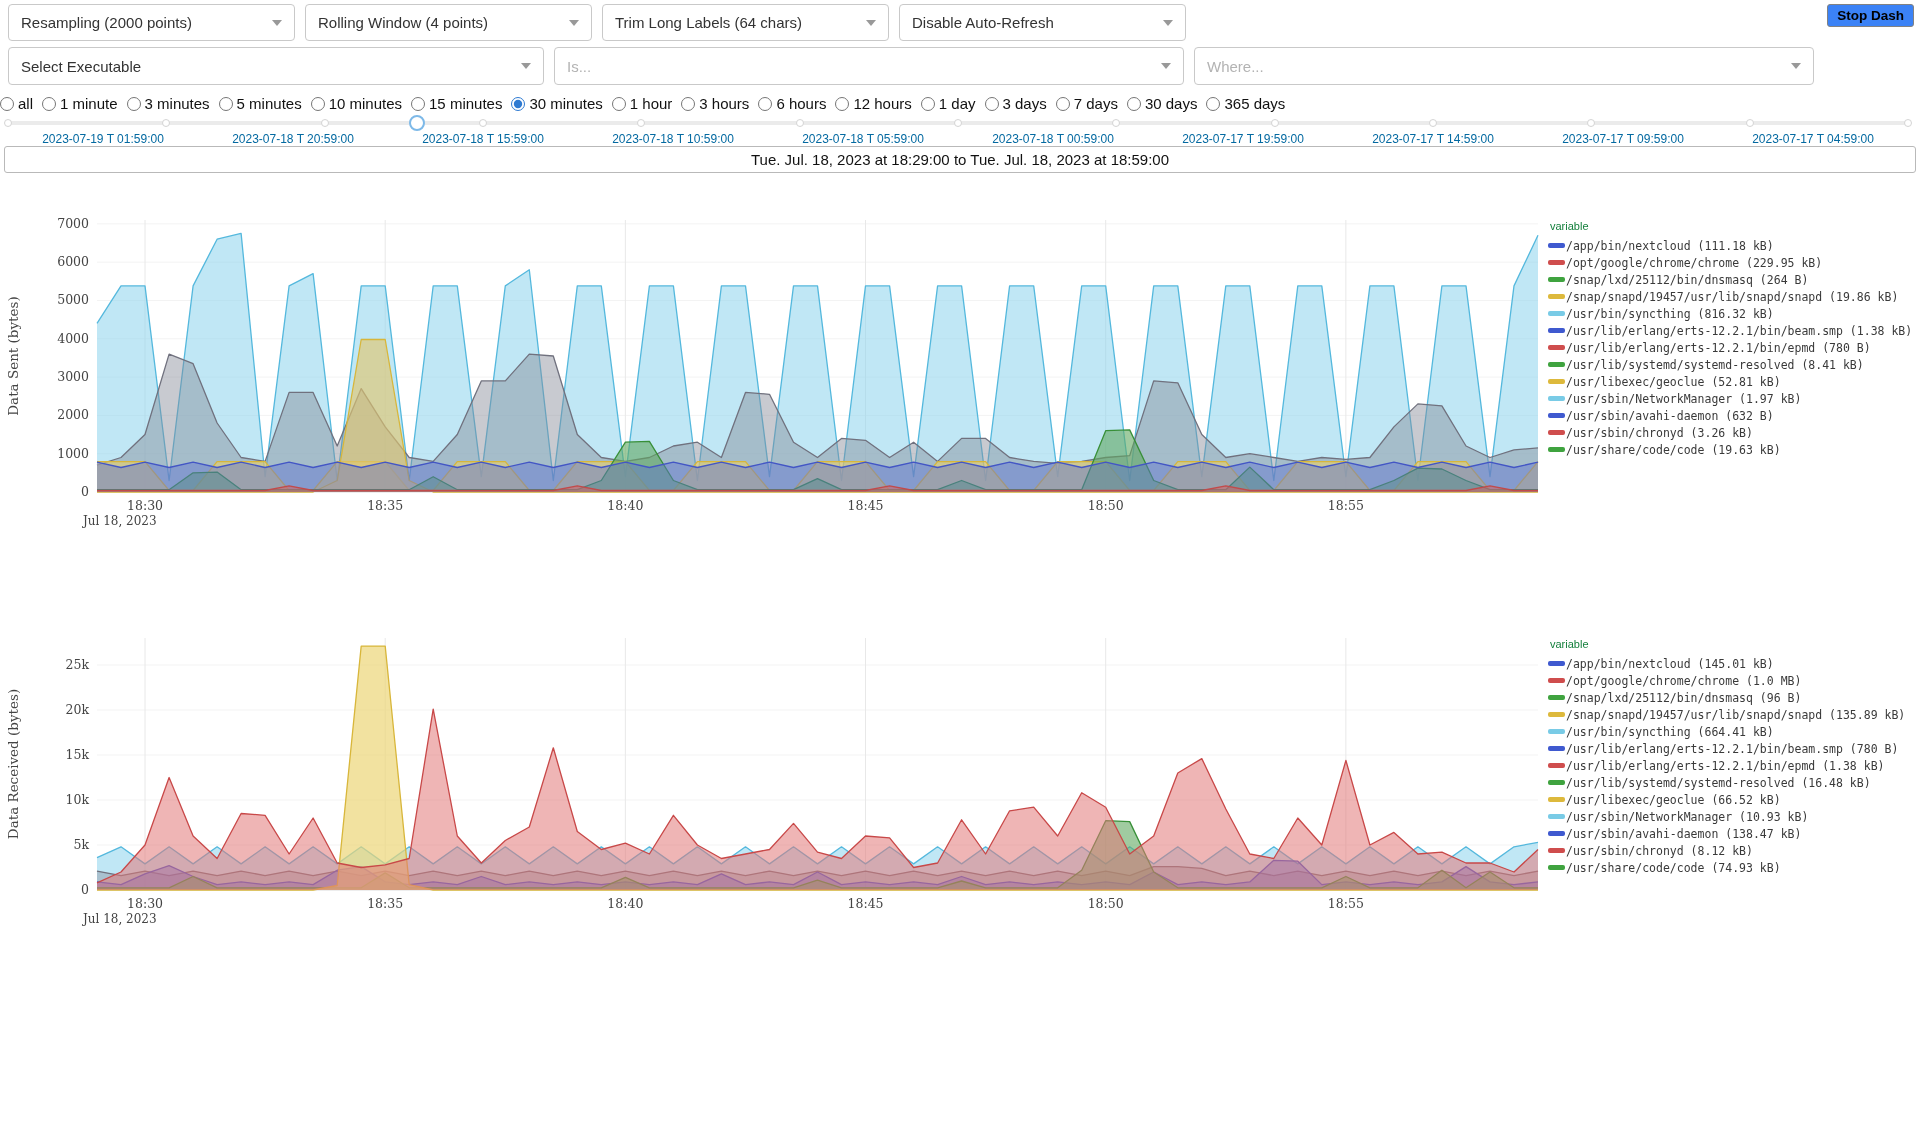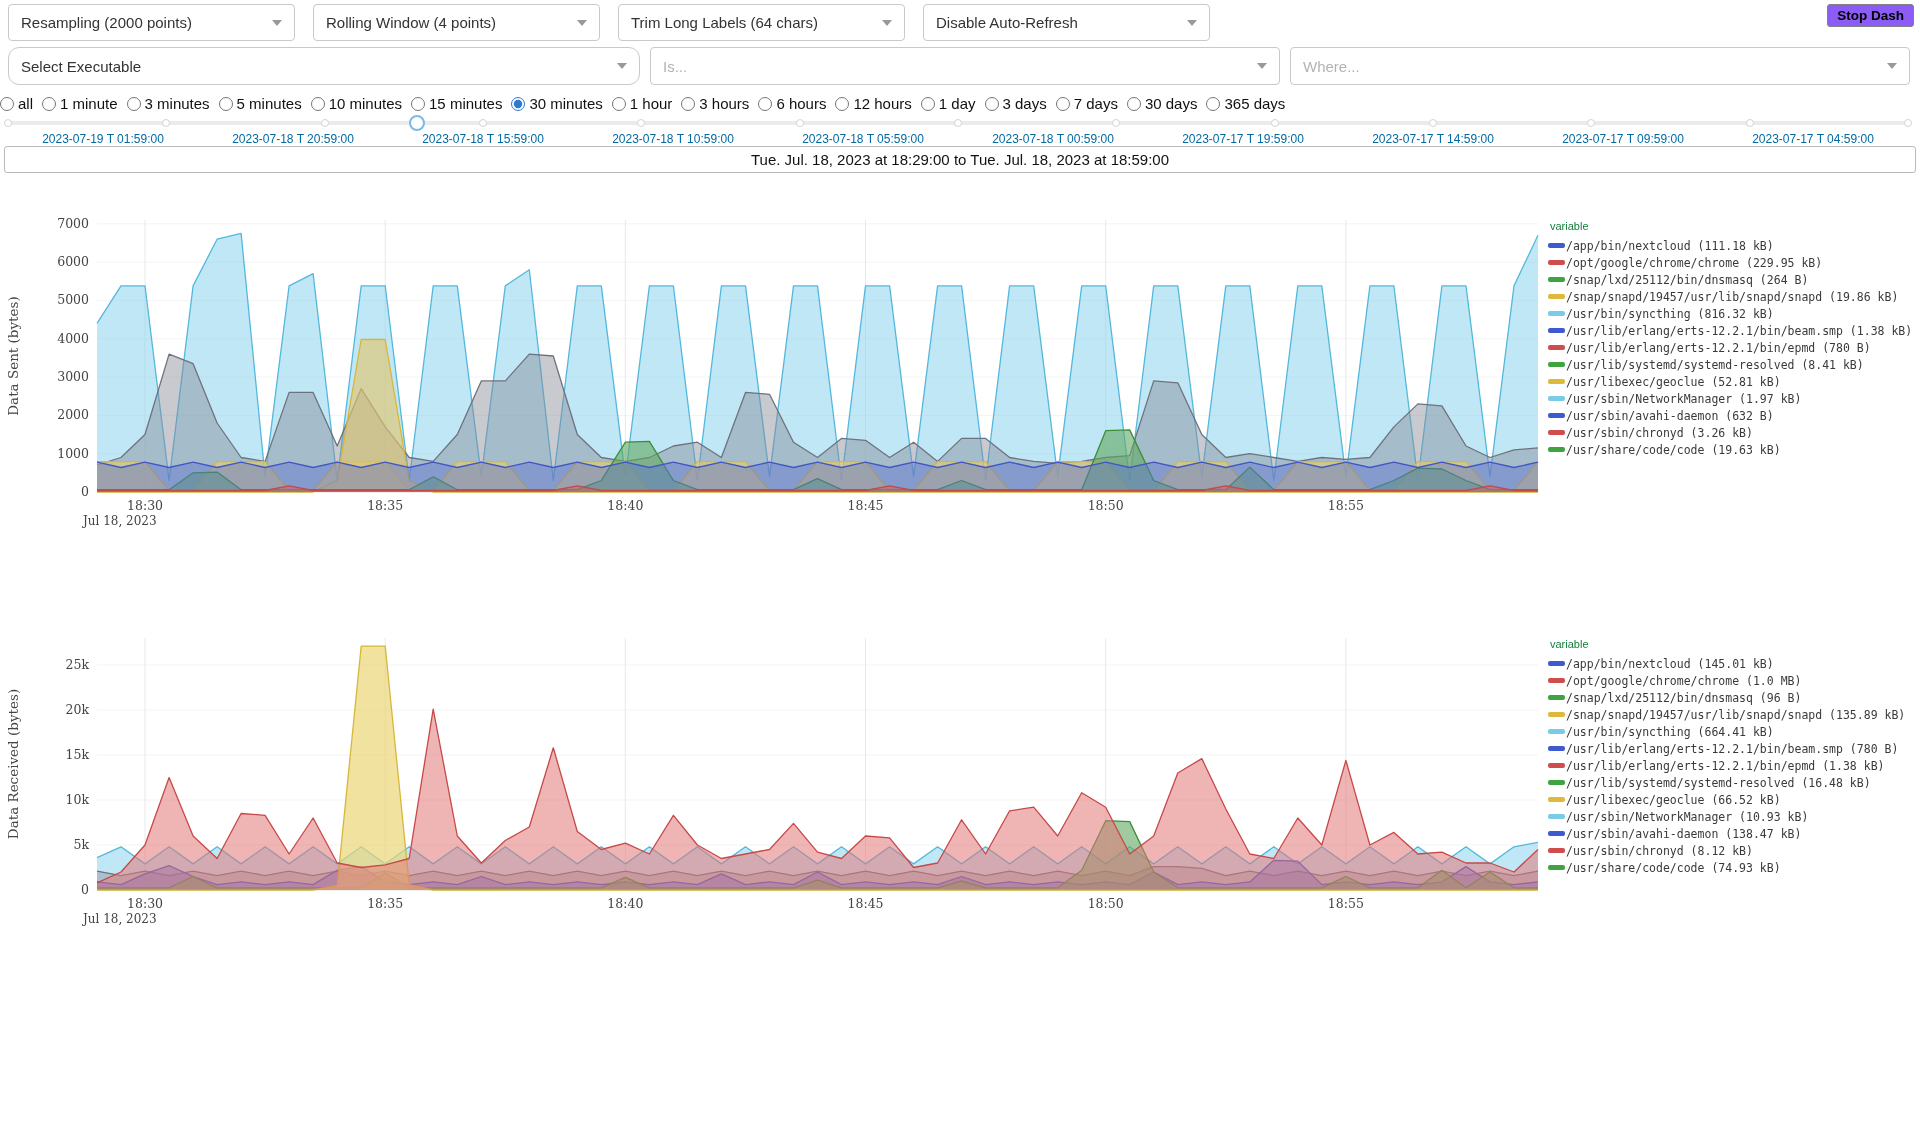--- a/index.html
+++ b/index.html
@@ -5,27 +5,27 @@
   html,body{margin:0;padding:0;}
   body{width:1920px;height:1130px;background:#fff;overflow:hidden;
        font-family:"Liberation Sans",sans-serif;color:#222;position:relative;}
 
   
   .dd{border:1px solid #c9c9c9;border-radius:4px;background:#fff;display:flex;
       align-items:center;justify-content:space-between;padding:0 12px;
       box-sizing:border-box;font-size:15px;color:#333;cursor:pointer;}
   .caret{width:0;height:0;border-left:5px solid transparent;border-right:5px solid transparent;
          border-top:6px solid #999;margin-left:8px;flex:none;}
-  #row1{position:absolute;top:4px;left:8px;display:flex;gap:18px;}
+  #row1{position:absolute;top:4px;left:8px;display:flex;gap:10px;}
   .dd1{width:287px;height:37px;}
-  #stop-btn{position:absolute;top:4px;right:6px;background:#8b5cf6;border:1px solid #828282;
+  #stop-btn{position:absolute;top:4px;right:6px;background:#3b82f6;border:1px solid #828282;
             border-radius:3px;padding:3px 9px;font-size:13.5px;font-weight:bold;
             font-family:"Liberation Sans",sans-serif;cursor:pointer;color:#000;}
   #row2{position:absolute;top:47px;left:8px;display:flex;gap:10px;}
-  .dd2a{width:632px;height:38px;border-radius:11px;}
+  .dd2a{width:536px;height:38px;}
   .dd2b{width:620px;height:38px;}
   .dd2c{width:630px;height:38px;}
   .placeholder{color:#b3b3b3;}
 
   
   #radio-row{position:absolute;top:95px;left:0;display:flex;
              font-size:15px;color:#111;white-space:nowrap;}
   #radio-row label{display:flex;align-items:center;gap:4px;margin-right:9px;cursor:pointer;}
   #radio-row input{width:14px;height:14px;margin:0;accent-color:#2e7ad1;}
 

